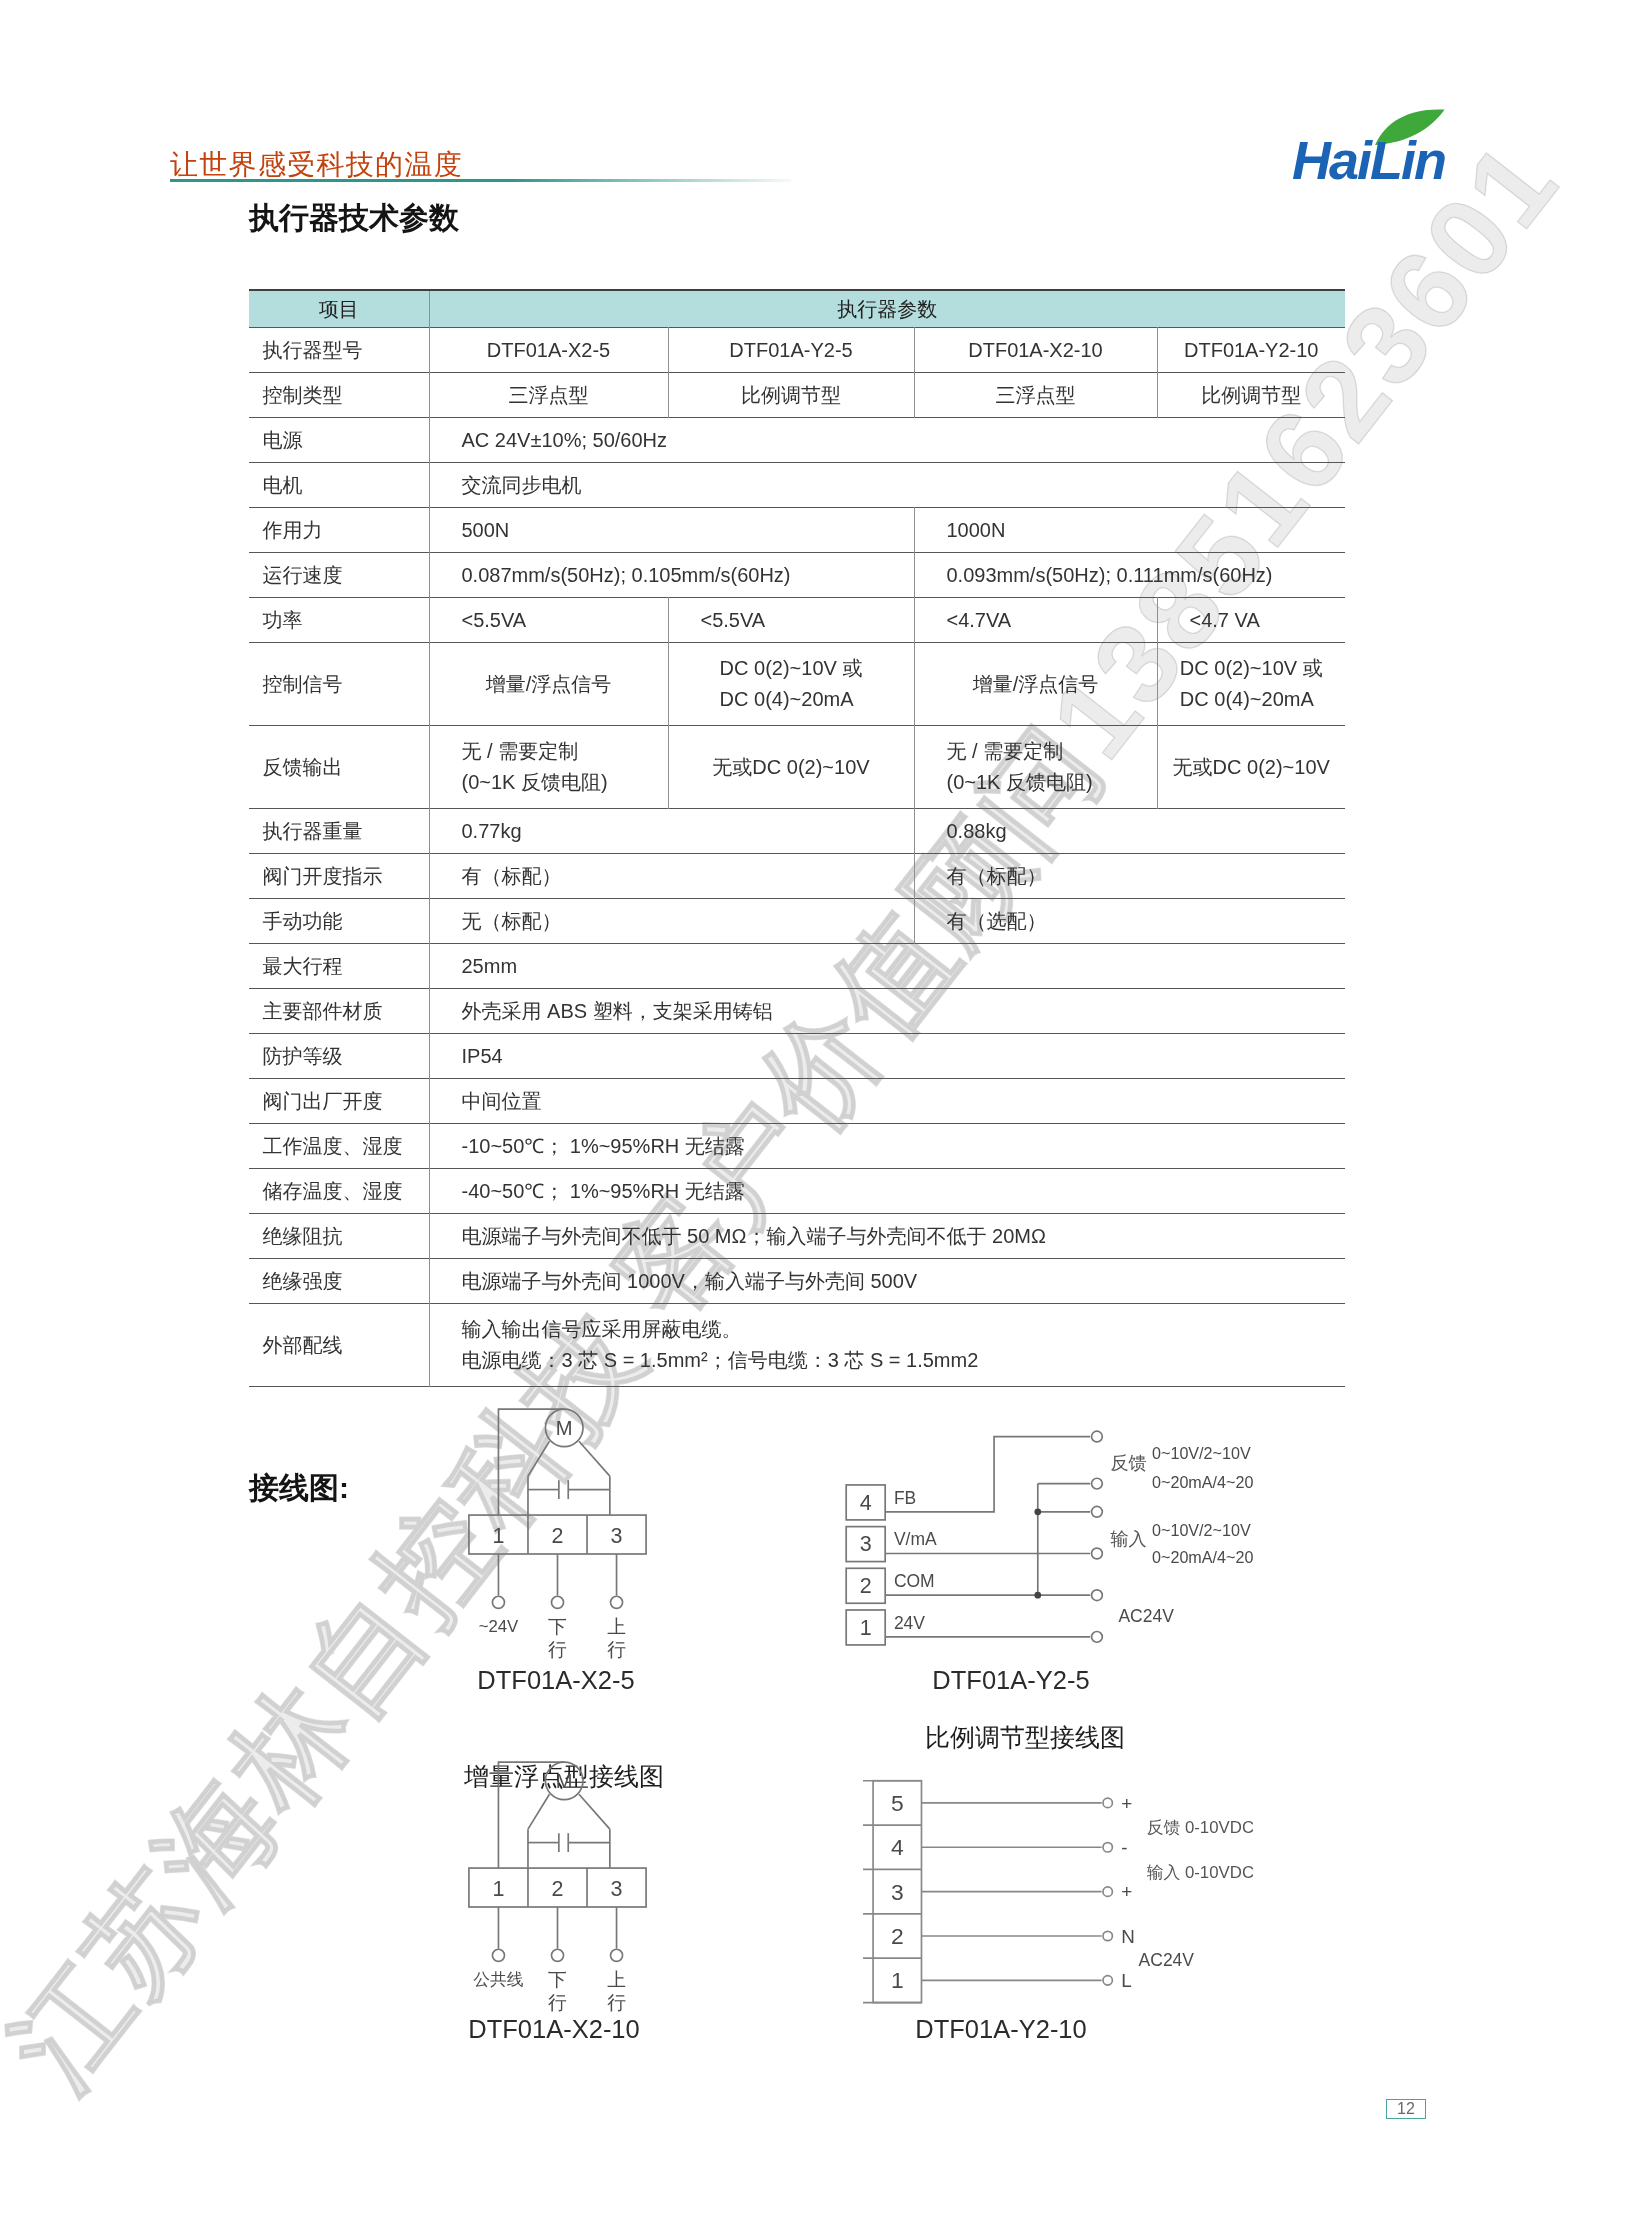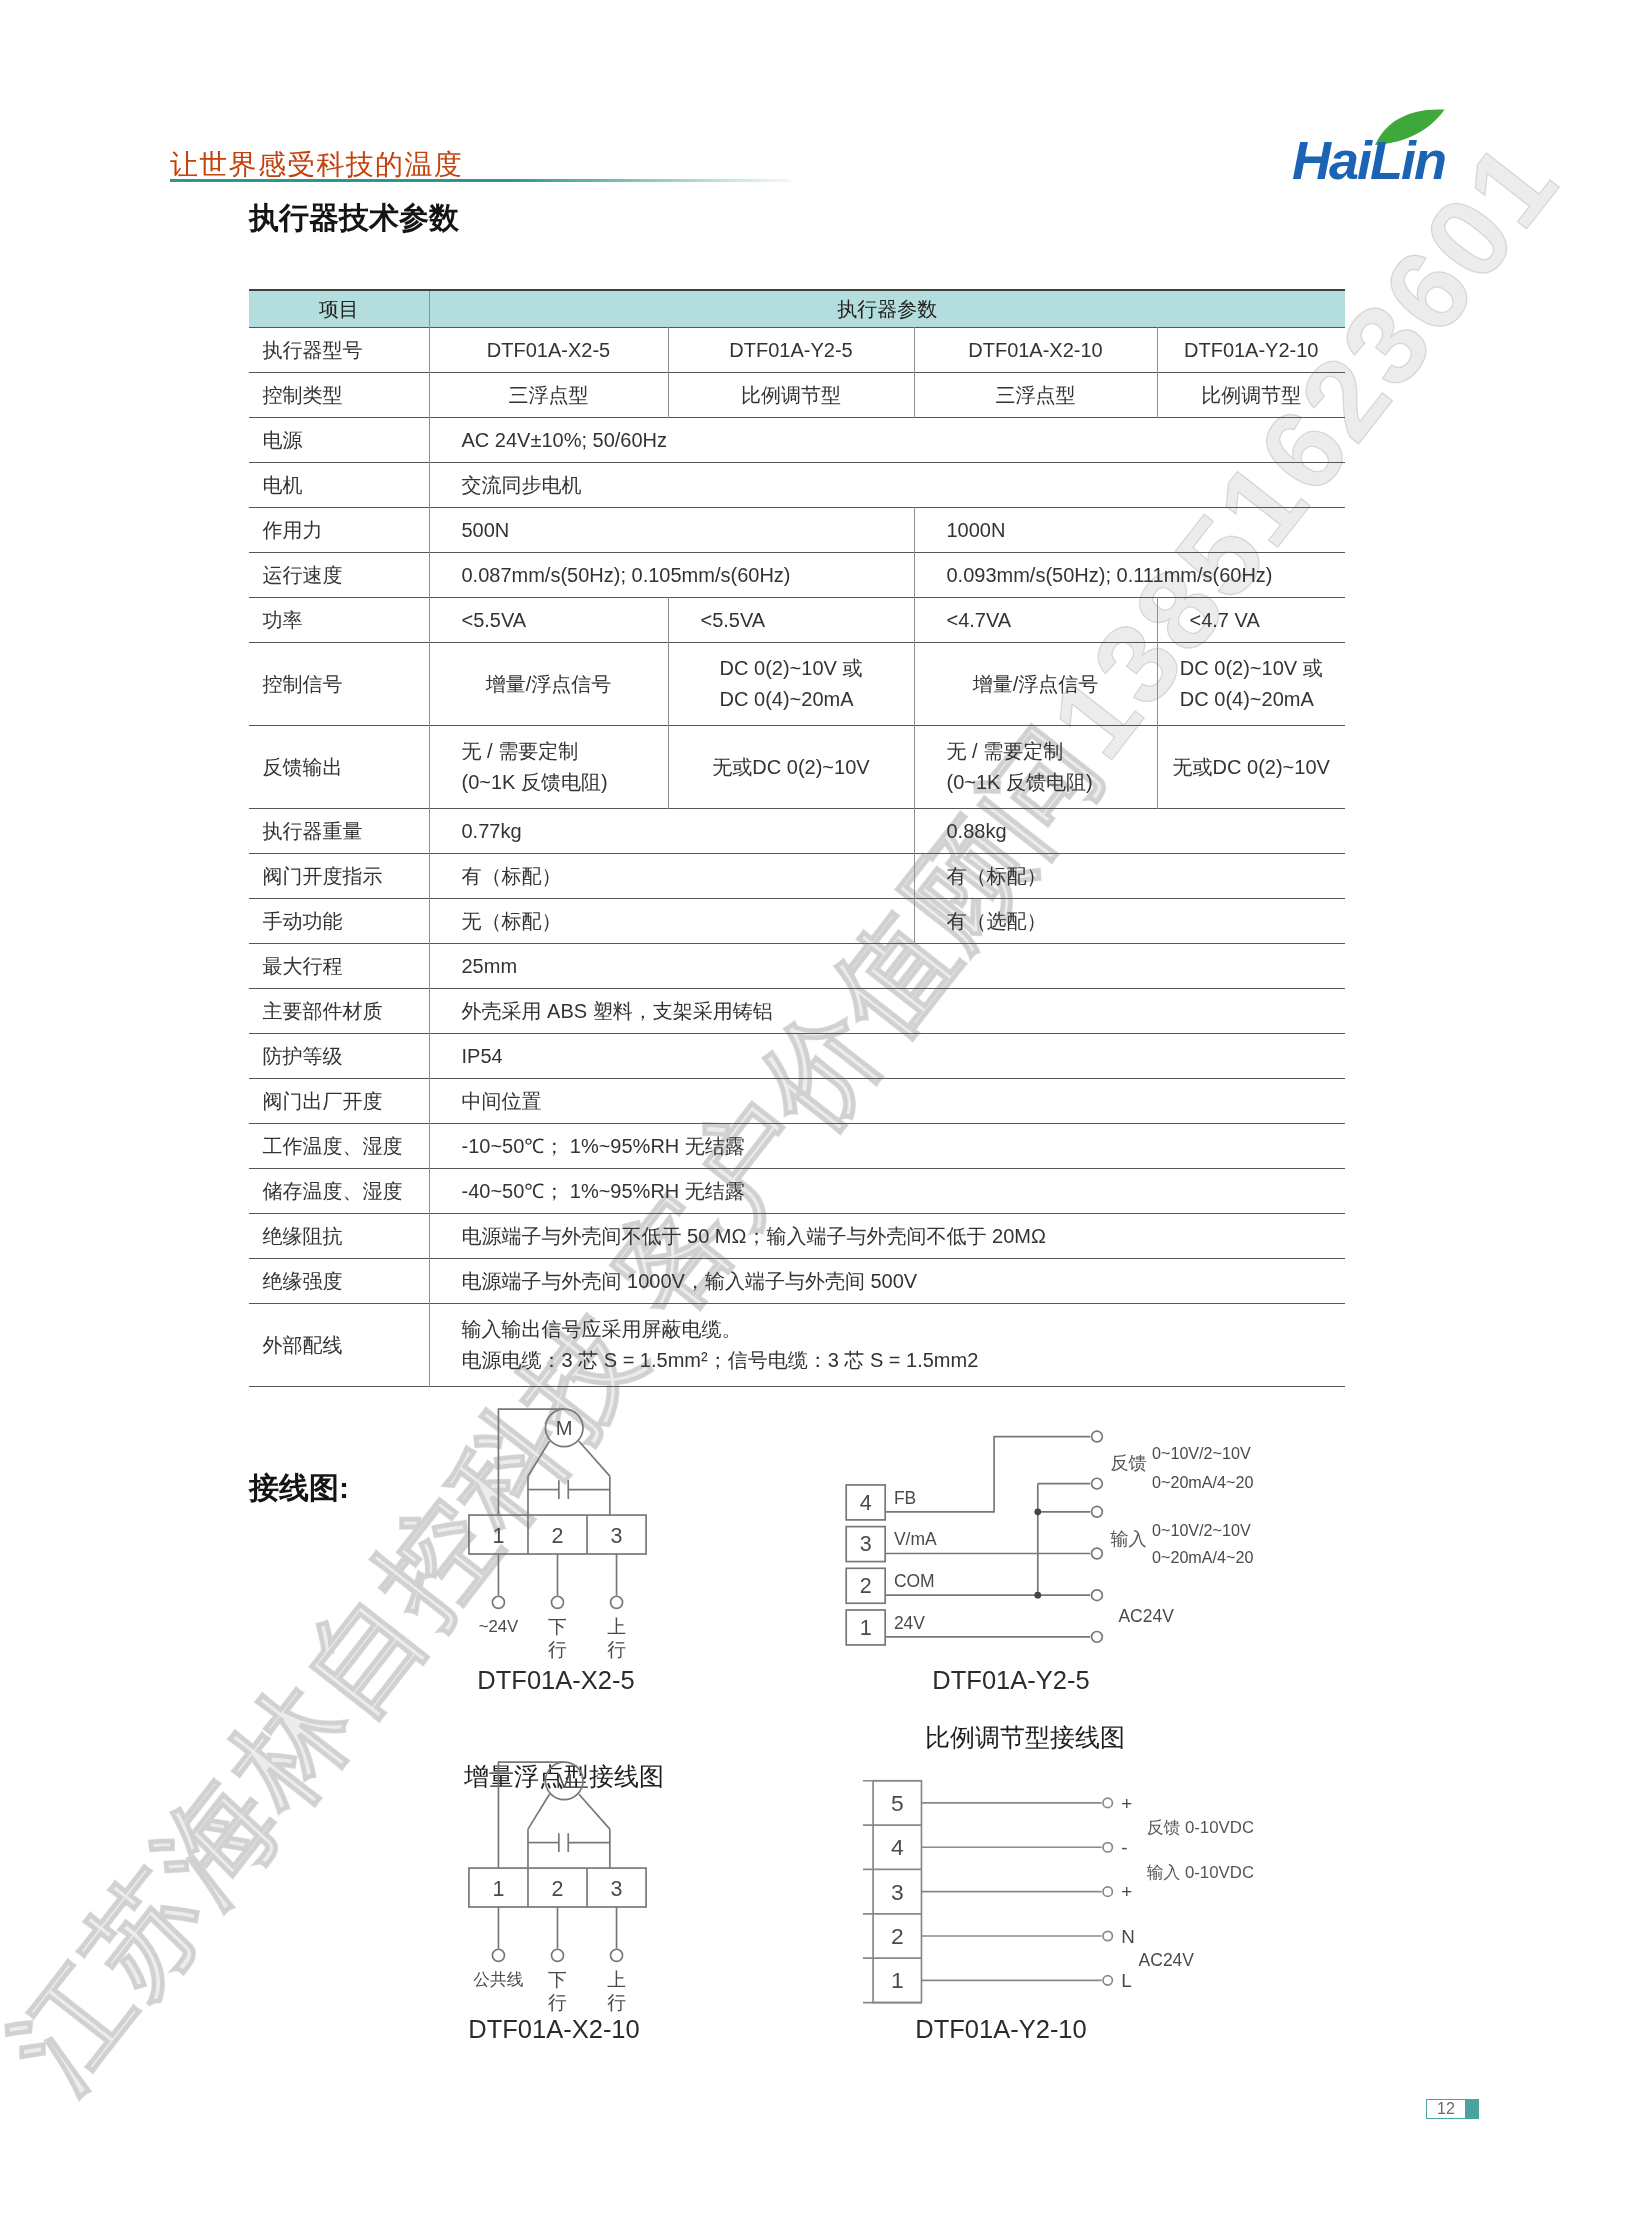--- a/index.html
+++ b/index.html
@@ -39,21 +39,21 @@
   .diagram svg text{font-family:"Liberation Sans", sans-serif;}
   .cap{position:absolute;transform:translateX(-50%);font-size:25.5px;color:#2b2b2b;white-space:nowrap;}
   .subcap{position:absolute;transform:translateX(-50%);font-size:25px;color:#1d1d1d;white-space:nowrap;}
 
   
   .watermark{position:absolute;left:786px;top:1115px;transform:translate(-50%,-50%) rotate(-52deg);
     font-size:114px;font-weight:bold;white-space:nowrap;letter-spacing:4px;
     color:rgba(150,150,150,0.18);-webkit-text-stroke:1.3px rgba(140,140,140,0.28);pointer-events:none;}
 
   
-  .page-num-wrap{position:absolute;left:1426px;top:2099px;display:flex;height:20px;}
+  .page-num-wrap{position:absolute;left:1386px;top:2099px;display:flex;height:20px;flex-direction:column;}
   .page-num-box{box-sizing:border-box;width:40px;height:20px;border:1.3px solid #4aa49d;background:#fff;
     display:flex;align-items:center;justify-content:center;font-size:16px;color:#6a6a6a;}
   .page-num-fill{width:13.4px;height:20px;background:#4aa49d;}
 </style>
 </head>
 <body>
 
 <div id="page">
 
   <div class="watermark">江苏海林自控科技 客户价值顾问13851623601</div>

